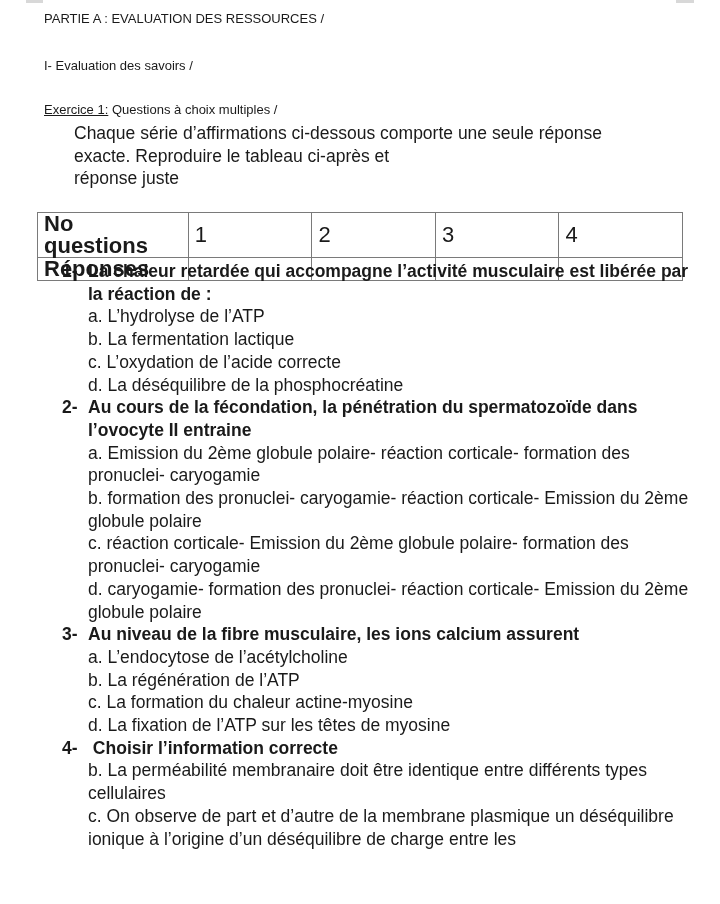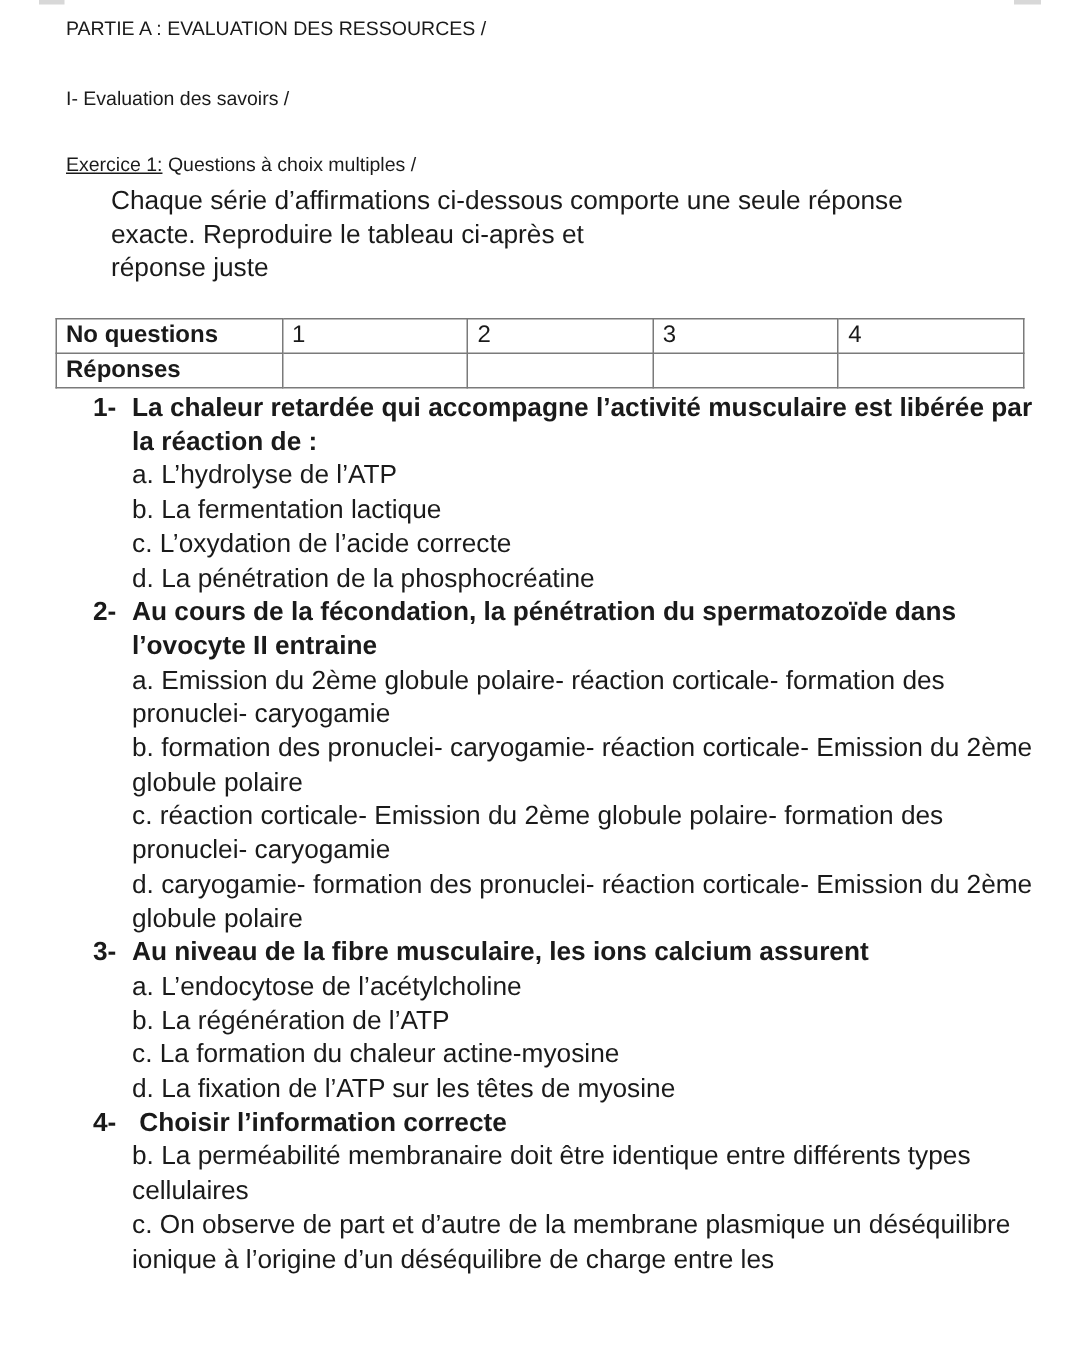--- a/index.html
+++ b/index.html
@@ -49,21 +49,21 @@
       font-size: 17.5px;
       margin-left: 26px;
     }
 
     table.answers {
       position: absolute;
       left: 37px;
       top: 212px;
       width: 646px;
       border-collapse: collapse;
-      font-size: 16px;
+      font-size: 22px;
     }
     table.answers td {
       border: 1px solid #7a7a7a;
       padding: 0 6px;
       height: 22px;
       line-height: 22px;
       vertical-align: middle;
     }
     table.answers td.rowhead { width: 138px; font-weight: bold; }
     table.answers td.col { width: 111px; }
@@ -131,21 +131,21 @@
 </tbody>
   </table>
 
 <div class="questions">
 
   <div class="q">
     <div class="q-title"><span class="q-num">1-</span><span>La chaleur retardée qui accompagne l’activité musculaire est libérée par la réaction de :</span></div>
     <div class="opt">a. L’hydrolyse de l’ATP</div>
     <div class="opt">b. La fermentation lactique</div>
     <div class="opt">c. L’oxydation de l’acide correcte</div>
-    <div class="opt">d. La pénétration de la phosphocréatine</div>
+    <div class="opt">d. La déséquilibre de la phosphocréatine</div>
   </div>
 
   <div class="q">
     <div class="q-title"><span class="q-num">2-</span><span>Au cours de la fécondation, la pénétration du spermatozoïde dans l’ovocyte II entraine</span></div>
     <div class="opt">a. Emission du 2ème globule polaire- réaction corticale- formation des pronuclei- caryogamie</div>
     <div class="opt">b. formation des pronuclei- caryogamie- réaction corticale- Emission du 2ème globule polaire</div>
     <div class="opt">c. réaction corticale- Emission du 2ème globule polaire- formation des pronuclei- caryogamie</div>
     <div class="opt">d. caryogamie- formation des pronuclei- réaction corticale- Emission du 2ème globule polaire</div>
   </div>
 

